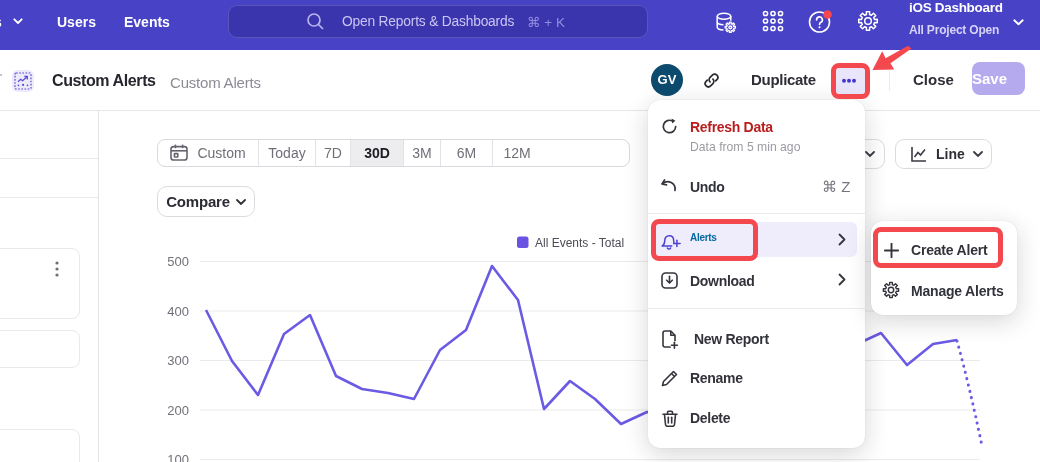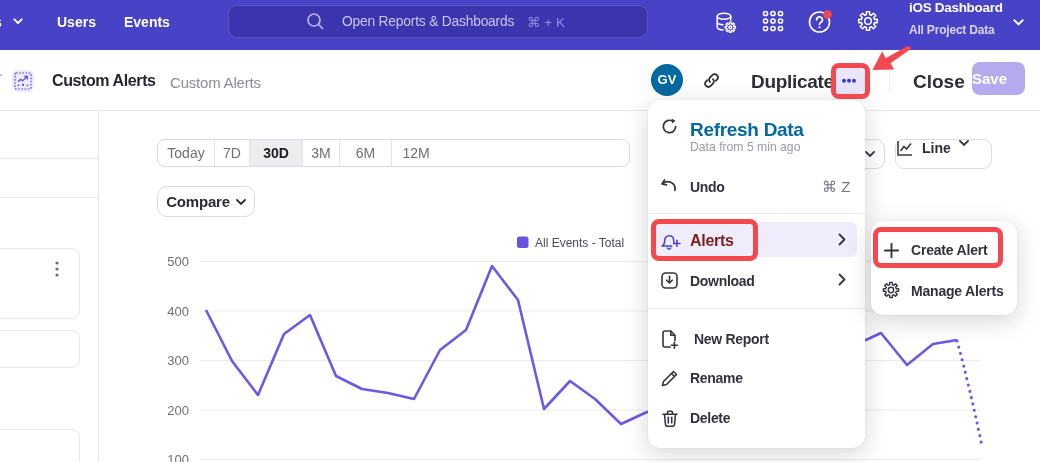--- a/index.html
+++ b/index.html
@@ -3,23 +3,23 @@
 <style>
 *{margin:0;padding:0;box-sizing:border-box}
 html,body{width:1040px;height:462px;overflow:hidden;background:#fff;font-family:"Liberation Sans",sans-serif;position:relative}
 .abs{position:absolute}
 .nav{left:0;top:0;width:1040px;height:50px;background:#4842c6;box-shadow:0 1px 0 #3a33b4,0 3px 4px rgba(72,66,198,.45)}
 .navtxt{color:#fff;font-size:14px;font-weight:700}
 .search{left:228px;top:5px;width:420px;height:33px;background:#3b35ad;border:1px solid rgba(255,255,255,.16);border-radius:9px}
 .header{left:0;top:50px;width:1040px;height:61px;background:#fff;border-bottom:1px solid #e7e7ea}
 .title{font-size:16px;font-weight:700;color:#26262e;letter-spacing:-0.4px}
 .crumb{font-size:15px;color:#8b8b94;letter-spacing:-0.2px}
-.hbtn{font-size:19px;font-weight:700;color:#2e2e36}
+.hbtn{font-size:15px;font-weight:700;color:#2e2e36}
 .save{left:972px;top:62px;width:53px;height:33px;background:#b5aaee;border-radius:8px;color:#fff;font-size:15px;font-weight:700;line-height:33px}
-.gv{left:651px;top:64px;width:32px;height:32px;border-radius:50%;background:#0369a1;color:#fff;font-size:13px;font-weight:700;text-align:center;line-height:32px}
+.gv{left:651px;top:64px;width:32px;height:32px;border-radius:50%;background:#0c4a6e;color:#fff;font-size:13px;font-weight:700;text-align:center;line-height:32px}
 .dots-btn{left:836px;top:68px;width:29px;height:26px;background:#e9e6fb;border-radius:4px}
 .vdiv{left:889px;top:69px;width:1px;height:22px;background:#ececf0}
 .sidebar-line{background:#e9e9ec;height:1px}
 .sidecard{background:#fff;border:1px solid #e9e9ec;border-radius:8px}
 .seg{left:157px;top:138.5px;width:473px;height:28.5px;border:1px solid #d9d9de;border-radius:8px;background:#fff;display:flex;align-items:center}
 .seg .cell{height:100%;display:flex;align-items:center;justify-content:center;font-size:14px;color:#6f6f78;border-right:1px solid #e3e3e7}
 .seg .cell:last-child{border-right:none}
 .compare{left:157px;top:186px;width:98px;height:31px;border:1px solid #dcdce0;border-radius:10px;background:#fff;display:flex;align-items:center;justify-content:center;font-size:15px;font-weight:700;color:#2b2b33;letter-spacing:-0.2px}
 .menu{left:648px;top:100px;width:217px;height:348px;background:#fff;border-radius:12px;box-shadow:0 6px 24px rgba(25,25,40,.18),0 0 1px rgba(25,25,40,.2)}
 .submenu{left:871px;top:221px;width:146px;height:94px;background:#fff;border-radius:12px;box-shadow:0 6px 24px rgba(25,25,40,.18),0 0 1px rgba(25,25,40,.2)}
@@ -65,39 +65,50 @@
 <svg class="icon" style="left:53px;top:259px" width="8" height="20">
     <g fill="#6e6e78">
       <circle cx="4" cy="4" r="1.6"></circle>
       <circle cx="4" cy="10" r="1.6"></circle>
       <circle cx="4" cy="16" r="1.6"></circle>
     </g>
   </svg>
 <div class="abs" style="left:98px;top:111px;width:1px;height:351px;background:#e4e4e8"></div>
 
 <div class="abs seg">
+  <div class="cell" style="width:101px">
+    <svg width="18" height="17" viewBox="0 0 18 17" style="margin-right:9px">
+        <g stroke="#64646e" stroke-width="1.6" fill="none">
+          <rect x="1" y="2.6" width="16" height="13.4" rx="2.6"></rect>
+          <line x1="5.4" y1="0.6" x2="5.4" y2="4.2"></line>
+          <line x1="12.6" y1="0.6" x2="12.6" y2="4.2"></line>
+          <line x1="1" y1="6.8" x2="17" y2="6.8"></line>
+          <rect x="4.4" y="9.6" width="3.4" height="3.4" rx="0.6"></rect>
+        </g>
+      </svg>
+    Custom</div>
   <div class="cell" style="width:57px">Today</div>
   <div class="cell" style="width:35px">7D</div>
   <div class="cell" style="width:53px;background:#ededef;color:#1b1b21;font-weight:700">30D</div>
   <div class="cell" style="width:37px">3M</div>
   <div class="cell" style="width:52px">6M</div>
   <div class="cell" style="width:48px">12M</div>
 </div>
 
 <div class="abs compare">Compare
 <svg width="10" height="6" viewBox="0 0 10 6" style="margin-left:6px">
       <path d="M1 1 L5 5 L9 1" stroke="#2e2e36" stroke-width="1.8" fill="none" stroke-linecap="round"></path>
     </svg>
 </div>
 
 <div class="abs" style="left:855px;top:139px;width:30px;height:30px;border:1px solid #dcdce0;border-radius:9px"></div>
 <svg class="icon" style="left:865px;top:151px" width="10" height="7">
     <path d="M1 1 L5 5 L9 1" stroke="#3a3a42" stroke-width="1.8" fill="none" stroke-linecap="round"></path>
   </svg>
-<div class="abs" style="left:895px;top:139px;width:97px;height:30px;border:1px solid #dcdce0;border-radius:9px;display:flex;">
+<div class="abs" style="left:895px;top:139px;width:97px;height:30px;border:1px solid #dcdce0;border-radius:9px;display:flex;align-items:center;padding-left:14px">
   <svg width="18" height="17" viewBox="0 0 18 17">
       <g fill="none" stroke="#3a3a42" stroke-width="1.6">
         <path d="M2 1 L2 15 L16 15"></path>
         <path d="M4.5 11 L8 6.5 L10.5 9 L15 3.5"></path>
       </g>
     </svg>
   <span style="font-size:14px;font-weight:700;color:#2e2e36;margin-left:8px">Line</span>
   <svg width="10" height="7" style="margin-left:8px">
       <path d="M1 1 L5 5 L9 1" stroke="#3a3a42" stroke-width="1.8" fill="none" stroke-linecap="round"></path>
     </svg>
@@ -150,21 +161,21 @@
     <circle cx="19.5" cy="4.5" r="4.3" fill="#f4484f"></circle>
   </svg>
 <svg class="icon" style="left:857px;top:10px" width="22" height="22" viewBox="0 0 24 24">
     <g fill="none" stroke="#fff" stroke-width="1.6" stroke-linejoin="round">
       <path d="M22.14 10.19 L22.14 13.81 L19.09 13.73 L18.24 15.79 L20.45 17.89 L17.89 20.45 L15.79 18.24 L13.73 19.09 L13.81 22.14 L10.19 22.14 L10.27 19.09 L8.21 18.24 L6.11 20.45 L3.55 17.89 L5.76 15.79 L4.91 13.73 L1.86 13.81 L1.86 10.19 L4.91 10.27 L5.76 8.21 L3.55 6.11 L6.11 3.55 L8.21 5.76 L10.27 4.91 L10.19 1.86 L13.81 1.86 L13.73 4.91 L15.79 5.76 L17.89 3.55 L20.45 6.11 L18.24 8.21 L19.09 10.27 Z"></path>
       <circle cx="12" cy="12" r="3.6"></circle>
     </g>
   </svg>
 
 <span class="abs" style="left:909px;top:0;font-size:13.5px;font-weight:700;color:#fff;letter-spacing:-0.3px">iOS Dashboard</span>
-<span class="abs" style="left:909px;top:23px;font-size:12px;font-weight:700;color:#d7d3f5;letter-spacing:-0.2px">All Project Data</span>
+<span class="abs" style="left:909px;top:23px;font-size:12px;font-weight:700;color:#d7d3f5;letter-spacing:-0.2px">All Project Open</span>
 <svg class="icon" style="left:1013px;top:19px" width="11" height="7">
     <path d="M1.3 1.3 L5.5 5.2 L9.7 1.3" stroke="#fff" stroke-width="1.9" fill="none" stroke-linecap="round" stroke-linejoin="round"></path>
   </svg>
 
 <div class="abs header"></div>
 <svg class="icon" style="left:12px;top:70px" width="22" height="22" viewBox="0 0 22 22">
     <rect x="0" y="0" width="22" height="22" rx="6" fill="#edeafc"></rect>
     <rect x="3" y="3" width="16" height="16" rx="1" fill="none" stroke="#5b4cd6" stroke-width="1.2" stroke-dasharray="1.7 1.45"></rect>
     <path d="M6 11.8 L8.7 9.3 L10.6 10.7 L15 6.7" fill="none" stroke="#5b4cd6" stroke-width="1.3"></path>
     <path d="M15.3 9.4 L15.3 6.4 L12.3 6.4" fill="none" stroke="#5b4cd6" stroke-width="1.3"></path>
@@ -197,42 +208,42 @@
 <div class="abs vdiv"></div>
 <span class="abs hbtn" style="left:913px;top:71px">Close</span>
 <div class="abs save">Save</div>
 
 <div class="abs menu"></div>
 
 <svg class="icon" style="left:661px;top:118px" width="17" height="17" viewBox="0 0 17 17">
     <path d="M14.7 8.5 A6.2 6.2 0 1 1 11.6 3.1" fill="none" stroke="#35353e" stroke-width="1.7" stroke-linecap="round"></path>
     <path d="M10.6 0.6 L14.4 2.8 L11.2 5.6 Z" fill="#35353e"></path>
   </svg>
-<span class="abs" style="left:690px;top:119px;font-size:19px;font-weight:700;color:#0369a1;letter-spacing:-0.3px">Refresh Data</span>
+<span class="abs" style="left:690px;top:119px;font-size:14px;font-weight:700;color:#b91c1c;letter-spacing:-0.3px">Refresh Data</span>
 <span class="abs" style="left:690px;top:140px;font-size:12.2px;color:#9b9ba3">Data from 5 min ago</span>
 
 <svg class="icon" style="left:661px;top:179px" width="17" height="13" viewBox="0 0 17 13">
     <path d="M3.5 1 L1 5 L5.5 5.8" fill="none" stroke="#35353e" stroke-width="1.7" stroke-linecap="round" stroke-linejoin="round"></path>
     <path d="M1.6 4.6 C4 2.6 7.5 2.2 10.2 3.6 C13 5 14.5 8 14 11.5" fill="none" stroke="#35353e" stroke-width="1.7" stroke-linecap="round"></path>
   </svg>
 <span class="abs" style="left:690px;top:179px;font-size:14px;font-weight:700;color:#32323b;letter-spacing:-0.3px">Undo</span>
 <span class="abs" style="left:822px;top:177.5px;font-size:15px;color:#75757e">⌘ Z</span>
 <div class="abs" style="left:648px;top:212.5px;width:217px;height:1px;background:#ebebee"></div>
 
 <div class="abs" style="left:654px;top:222px;width:203px;height:35px;background:#efedfb;border-radius:6px"></div>
 <svg class="icon" style="left:661px;top:233.7px" width="20" height="17" viewBox="0 0 20 17">
     <g fill="none" stroke="#4c41d2" stroke-width="1.5" stroke-linecap="round">
       <path d="M1.5 11.8 C3 10.9 3.7 9.3 3.7 6.8 C3.7 3.7 5.6 1.7 8.2 1.7 C10.8 1.7 12.7 3.7 12.7 6.8 C12.7 7.8 12.85 8.7 13.1 9.4"></path>
       <path d="M1.2 11.9 L10.8 11.9"></path>
       <path d="M6.4 13.9 a1.7 1.7 0 0 0 3.2 0"></path>
       <line x1="15.9" y1="6.2" x2="15.9" y2="12.6"></line>
       <line x1="12.7" y1="9.4" x2="19.1" y2="9.4"></line>
     </g>
   </svg>
-<span class="abs" style="left:690px;top:231.5px;font-size:16px;font-weight:700;color:#7f1d1d;letter-spacing:-0.3px">Alerts</span>
+<span class="abs" style="left:690px;top:231.5px;font-size:10px;font-weight:700;color:#0369a1;letter-spacing:-0.3px">Alerts</span>
 <svg class="icon" style="left:838px;top:233px" width="8" height="13">
     <path d="M1.5 1.5 L6.5 6.5 L1.5 11.5" stroke="#35353e" stroke-width="1.8" fill="none" stroke-linecap="round" stroke-linejoin="round"></path>
   </svg>
 
 <svg class="icon" style="left:661px;top:272px" width="17" height="17" viewBox="0 0 17 17">
     <rect x="1" y="1" width="15" height="15" rx="3.5" fill="none" stroke="#35353e" stroke-width="1.6"></rect>
     <g fill="none" stroke="#35353e" stroke-width="1.6" stroke-linecap="round" stroke-linejoin="round">
       <line x1="8.5" y1="4.3" x2="8.5" y2="10.6"></line>
       <path d="M5.7 8.2 L8.5 11 L11.3 8.2"></path>
     </g>

